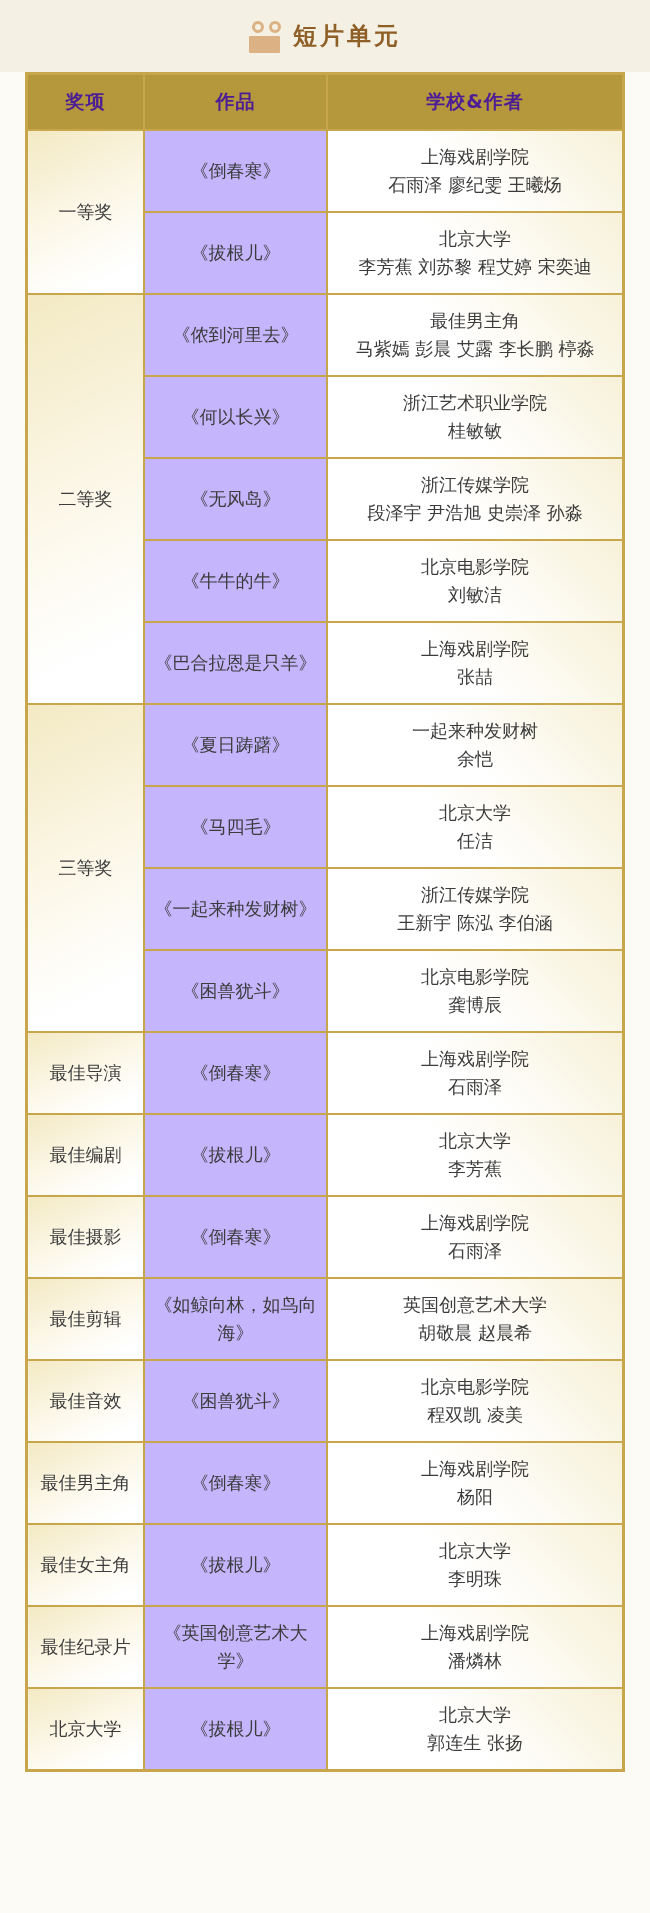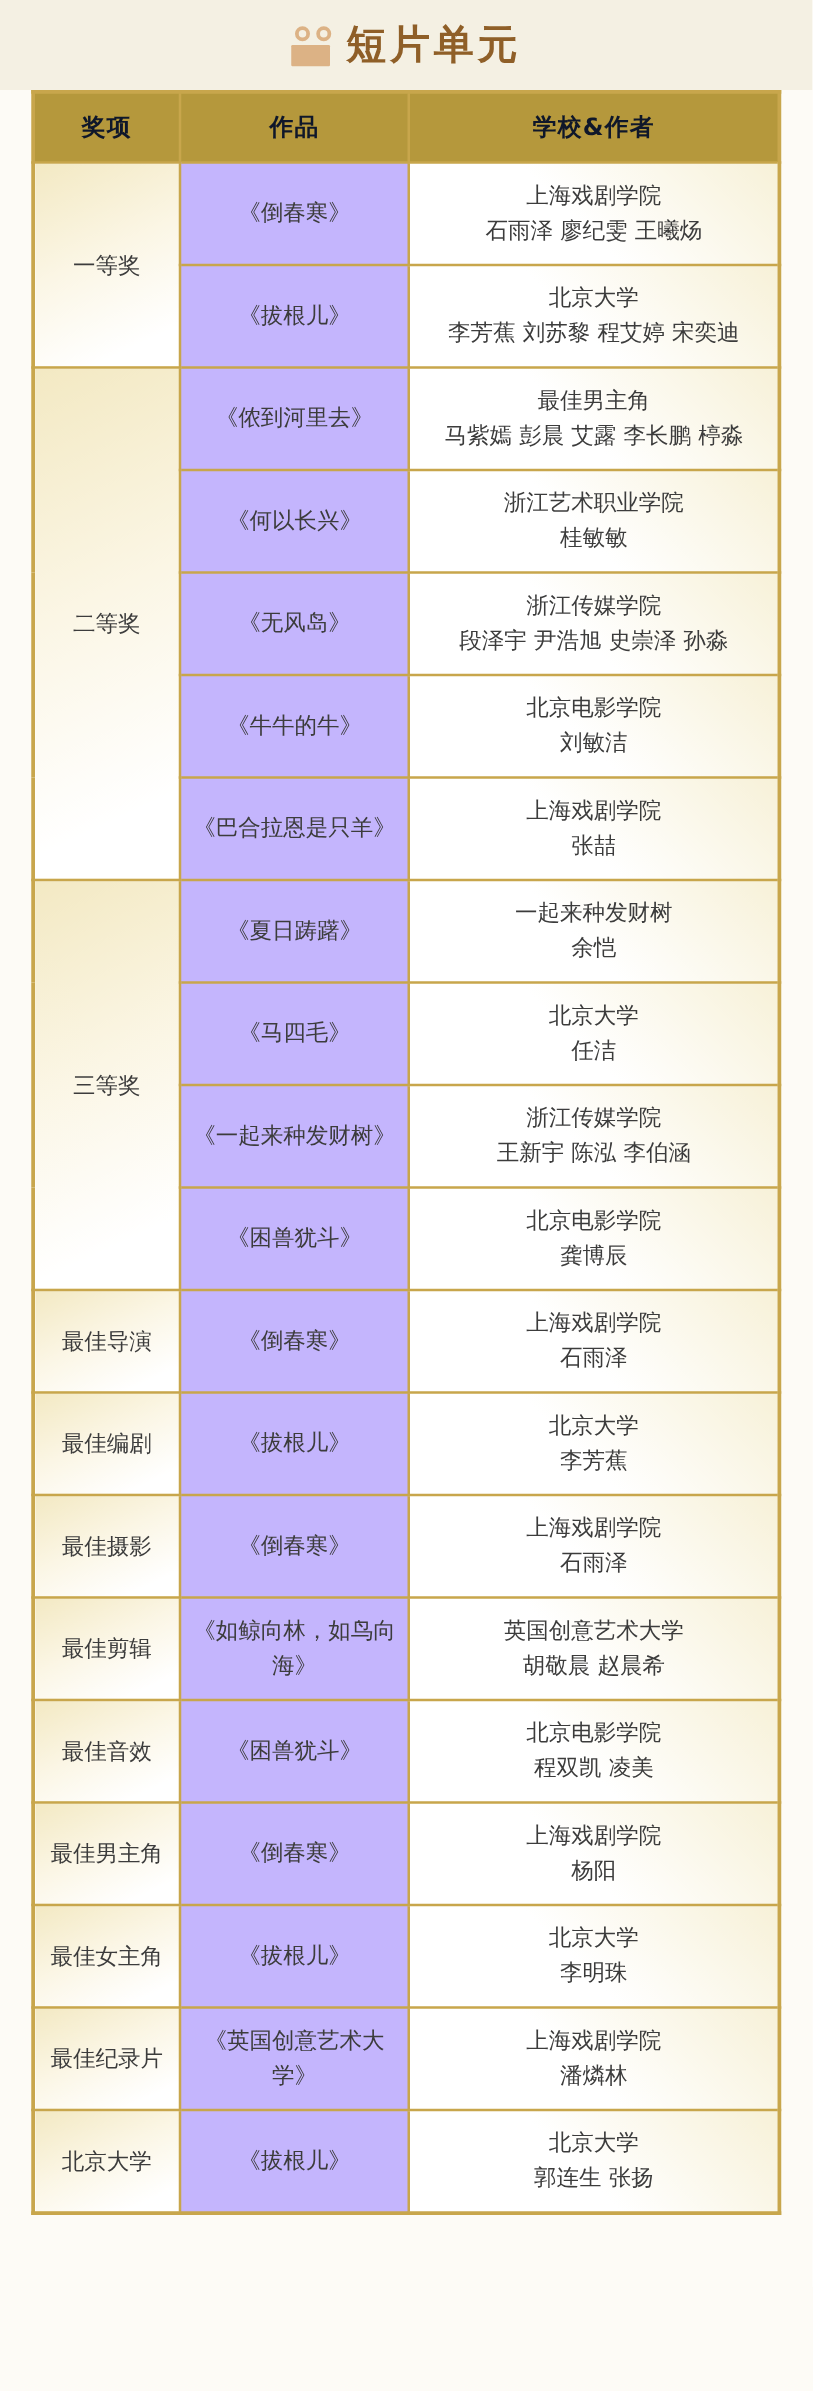--- a/index.html
+++ b/index.html
@@ -35,21 +35,21 @@
     box-sizing: border-box;
     background: transparent;
   }
   .cam-body {
     width: 31px; height: 17px;
     background: #DCB285;
     margin-top: 3px;
     border-radius: 1px;
   }
   .page-title {
-    font-size: 32px;
+    font-size: 24px;
     font-weight: bold;
     color: #8F5F28;
     letter-spacing: 3px;
     margin: 0;
   }
 
   
   table.awards {
     width: 600px;
     margin: 0 auto;
@@ -57,21 +57,21 @@
     border: 3px solid #C8A64C;
     background: #FFFFFF;
   }
   table.awards th, table.awards td {
     border: 2px solid #C8A64C;
     text-align: center;
     vertical-align: middle;
   }
   table.awards th {
     background: #B5983C;
-    color: #0f172a;
+    color: #4c1d95;
     font-size: 19px;
     font-weight: bold;
     padding: 14px 4px;
     letter-spacing: 1px;
   }
   table.awards td {
     font-size: 18px;
     color: #3C3C3C;
     line-height: 28px;
     padding: 12px 8px;

